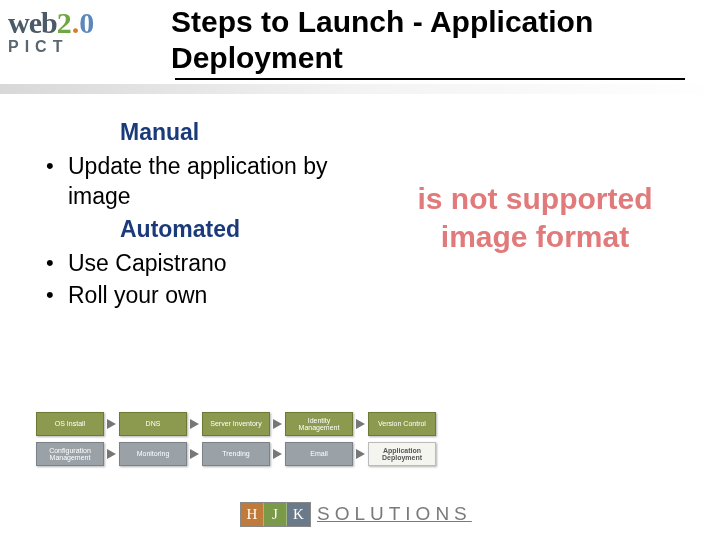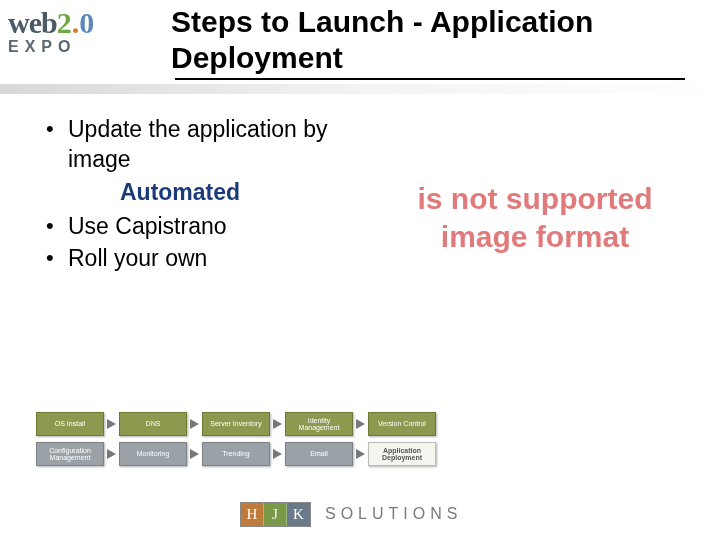--- a/index.html
+++ b/index.html
@@ -40,38 +40,39 @@
   .arrow { width: 0; height: 0; border-top: 5px solid transparent; border-bottom: 5px solid transparent; border-left: 9px solid #777; margin: 0 3px; }
 
   
   .footer-logo { position: absolute; left: 240px; bottom: 12px; height: 28px; display: flex; align-items: center; }
   .hjk { display: flex; border: 1px solid #888; }
   .hjk span { width: 23px; height: 23px; display: flex; align-items: center; justify-content: center; font-family: Georgia, serif; font-size: 15px; color: #fff; border-right: 1px solid rgba(255,255,255,0.3); }
   .hjk span:last-child { border-right: none; }
   .h { background: #c07a3a; }
   .j { background: #7a9a4a; }
   .k { background: #6a7a8a; }
-  .solutions { font-family: Arial, sans-serif; font-size: 16px; letter-spacing: 5px; color: #7a7a7a; margin-left: 14px; }
+  .solutions { font-family: Arial, sans-serif; font-size: 19px; letter-spacing: 5px; color: #7a7a7a; margin-left: 6px; text-decoration: underline; }
 </style>
 </head>
 <body>
 
 <div class="slide">
 
   <div class="header">
     <div class="logo">
       <span class="logo-web">web</span><span class="logo-20"><span class="logo-2">2</span><span class="logo-dot">.</span><span class="logo-0">0</span></span>
-      <div class="logo-expo">EXPO</div>
+      <div class="logo-expo">PICT</div>
     </div>
     <div class="title">Steps to Launch - Application Deployment</div>
     <div class="underline"></div>
   </div>
   <div class="gradient-bar"></div>
 
   <div class="content">
+    <div class="section-label">Manual</div>
     <ul class="bullets">
       <li>Update the application by image</li>
     </ul>
     <div class="section-label">Automated</div>
     <ul class="bullets">
       <li>Use Capistrano</li>
       <li>Roll your own</li>
     </ul>
   </div>
 

